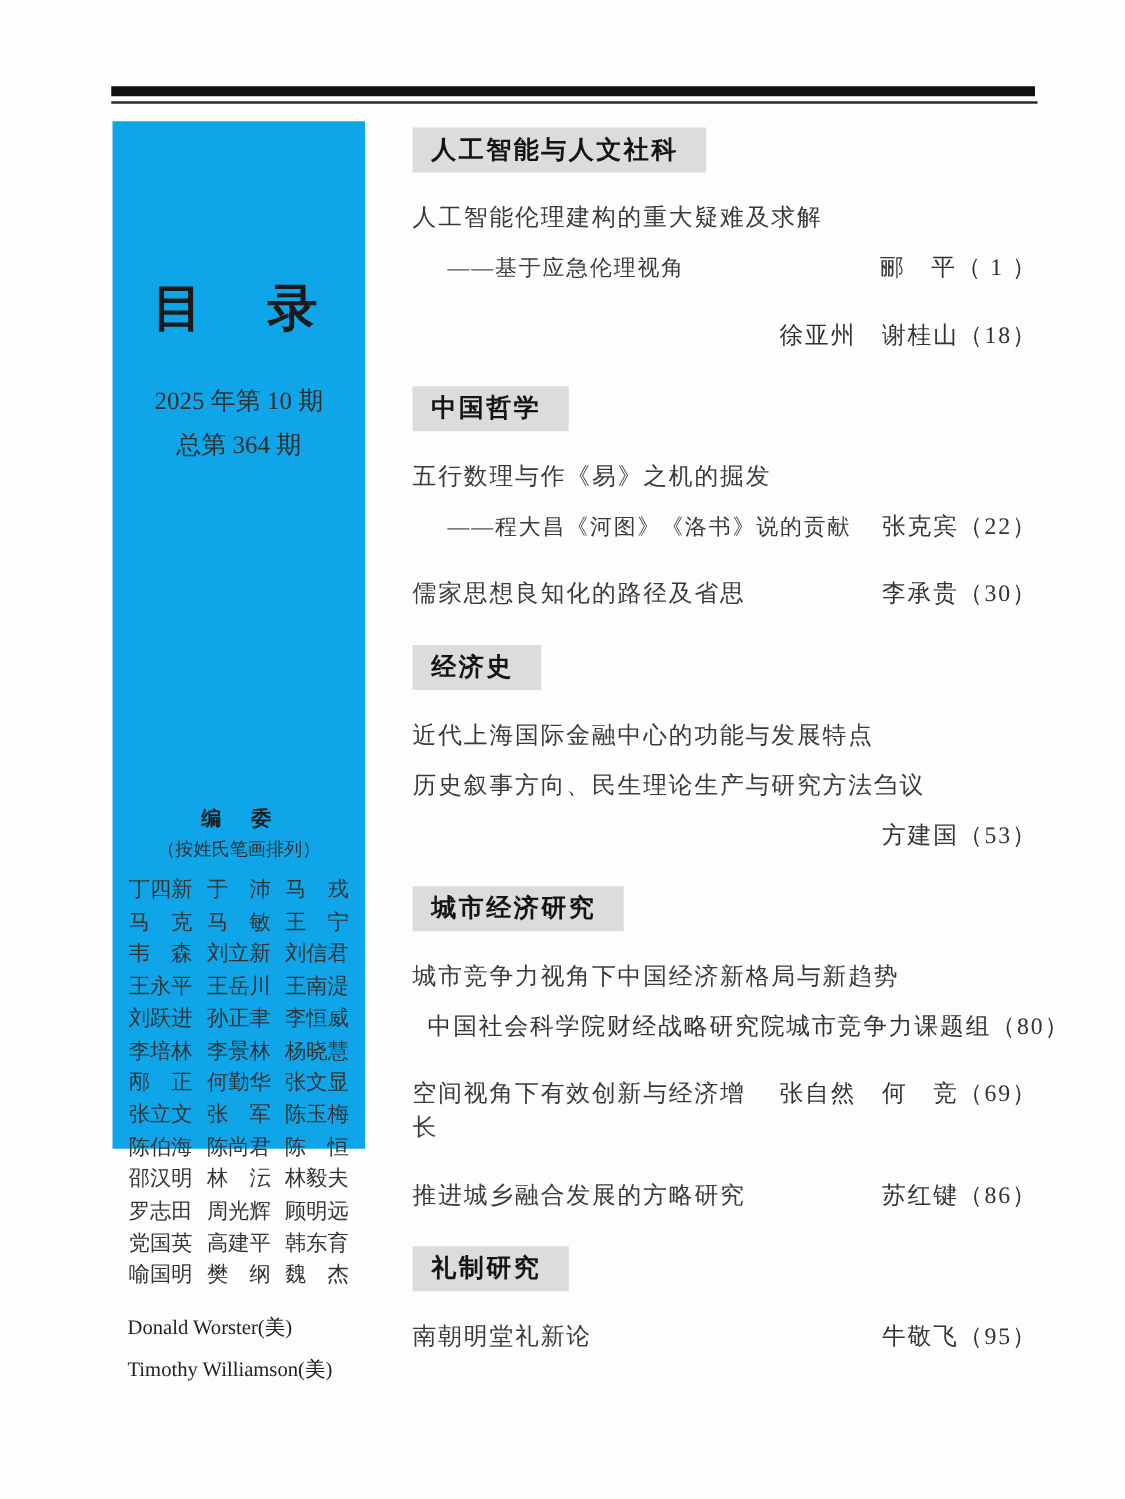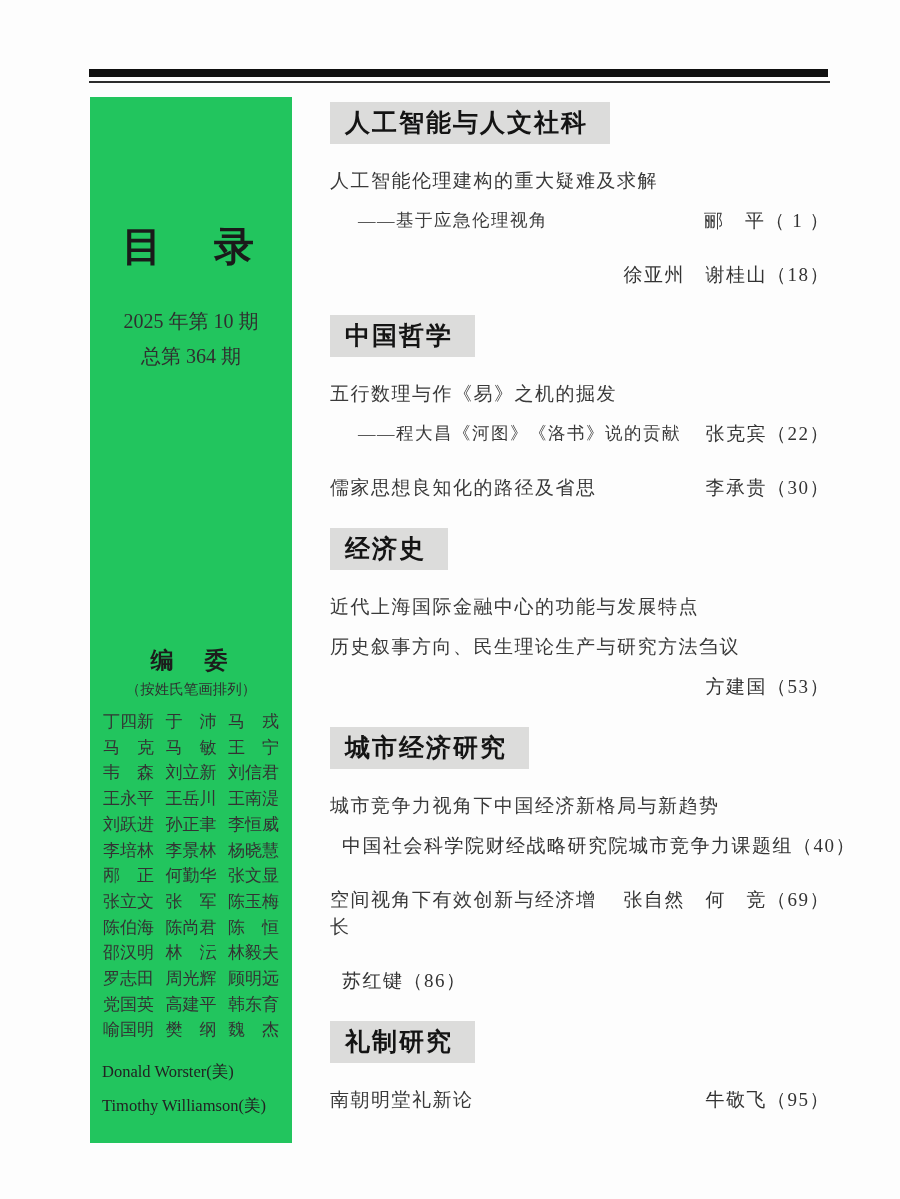--- a/index.html
+++ b/index.html
@@ -28,22 +28,22 @@
     position: absolute;
     left: 89px; top: 81px;
     width: 741px; height: 2px;
     background: #2c2c2c;
   }
 
   
   .sidebar {
     position: absolute;
     left: 90px; top: 97px;
-    width: 202px; height: 1046px;
-    background: #22c55e;
+    width: 202px; height: 822px;
+    background: #0ea5e9;
   }
   .toc-title {
     position: absolute;
     top: 122px; left: 0; right: 0;
     text-align: center;
     font-size: 40px;
     font-weight: bold;
     letter-spacing: 6px;
     color: #1a1a1a;
   }
@@ -54,21 +54,21 @@
     font-size: 20px;
     line-height: 35px;
     color: #2f2f2f;
   }
   .edboard {
     position: absolute;
     top: 548px; left: 0; right: 0;
   }
   .ed-title {
     text-align: center;
-    font-size: 23px;
+    font-size: 16px;
     font-weight: bold;
     letter-spacing: 4px;
     color: #1c1c1c;
   }
   .ed-note {
     text-align: center;
     font-size: 14.5px;
     margin-top: 4px;
     color: #2f2f2f;
   }
@@ -97,21 +97,21 @@
     left: 330px; top: 102px;
     width: 500px;
   }
   .section { margin-bottom: 27px; }
   .sec-header {
     display: inline-block;
     background: #dcdcdb;
     color: #141414;
     font-family: "Liberation Sans", "DejaVu Sans", sans-serif;
     font-weight: bold;
-    font-size: 25px;
+    font-size: 20px;
     letter-spacing: 2px;
     padding: 4px 22px 5px 15px;
   }
   .sec-rows { margin-top: 23px; }
   .art-row {
     display: flex;
     justify-content: space-between;
     align-items: flex-start;
     font-size: 19px;
     line-height: 27px;
@@ -256,27 +256,28 @@
           <span class="art-left"></span>
           <span class="art-right">方建国（53）</span>
         </div>
       </div></div>
     <div class="section"><div class="sec-header">城市经济研究</div><div class="sec-rows">
         <div class="art-row">
           <span class="art-left">城市竞争力视角下中国经济新格局与新趋势</span>
         </div>
         <div class="art-row end">
           <span class="art-left"></span>
-          <span class="art-right">中国社会科学院财经战略研究院城市竞争力课题组（40）</span>
+          <span class="art-right">中国社会科学院财经战略研究院城市竞争力课题组（80）</span>
         </div>
         <div class="art-row end">
           <span class="art-left">空间视角下有效创新与经济增长</span>
           <span class="art-right">张自然　何　竞（69）</span>
         </div>
         <div class="art-row end">
+          <span class="art-left">推进城乡融合发展的方略研究</span>
           <span class="art-right">苏红键（86）</span>
         </div>
       </div></div>
     <div class="section"><div class="sec-header">礼制研究</div><div class="sec-rows">
         <div class="art-row end">
           <span class="art-left">南朝明堂礼新论</span>
           <span class="art-right">牛敬飞（95）</span>
         </div>
       </div></div>
   </div>

